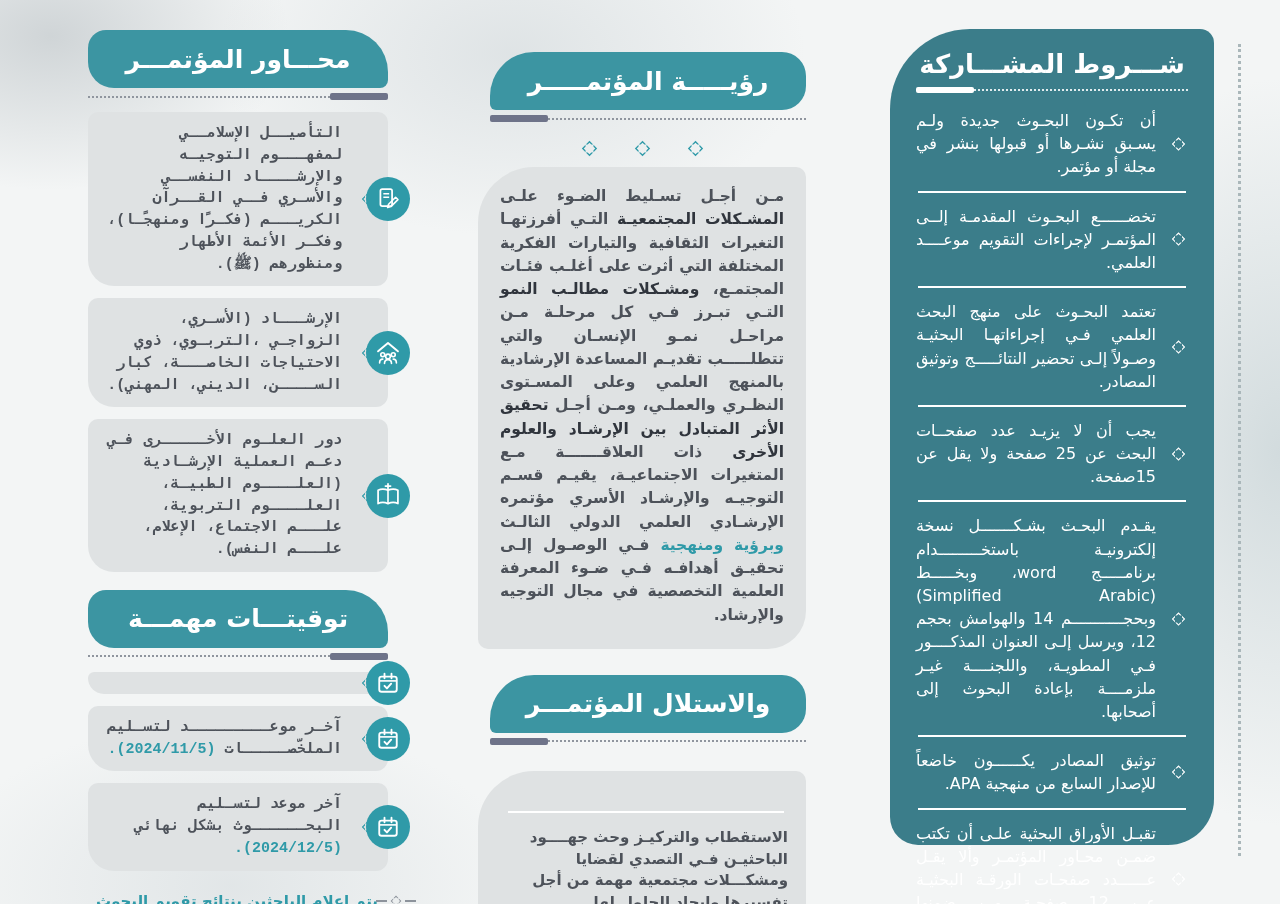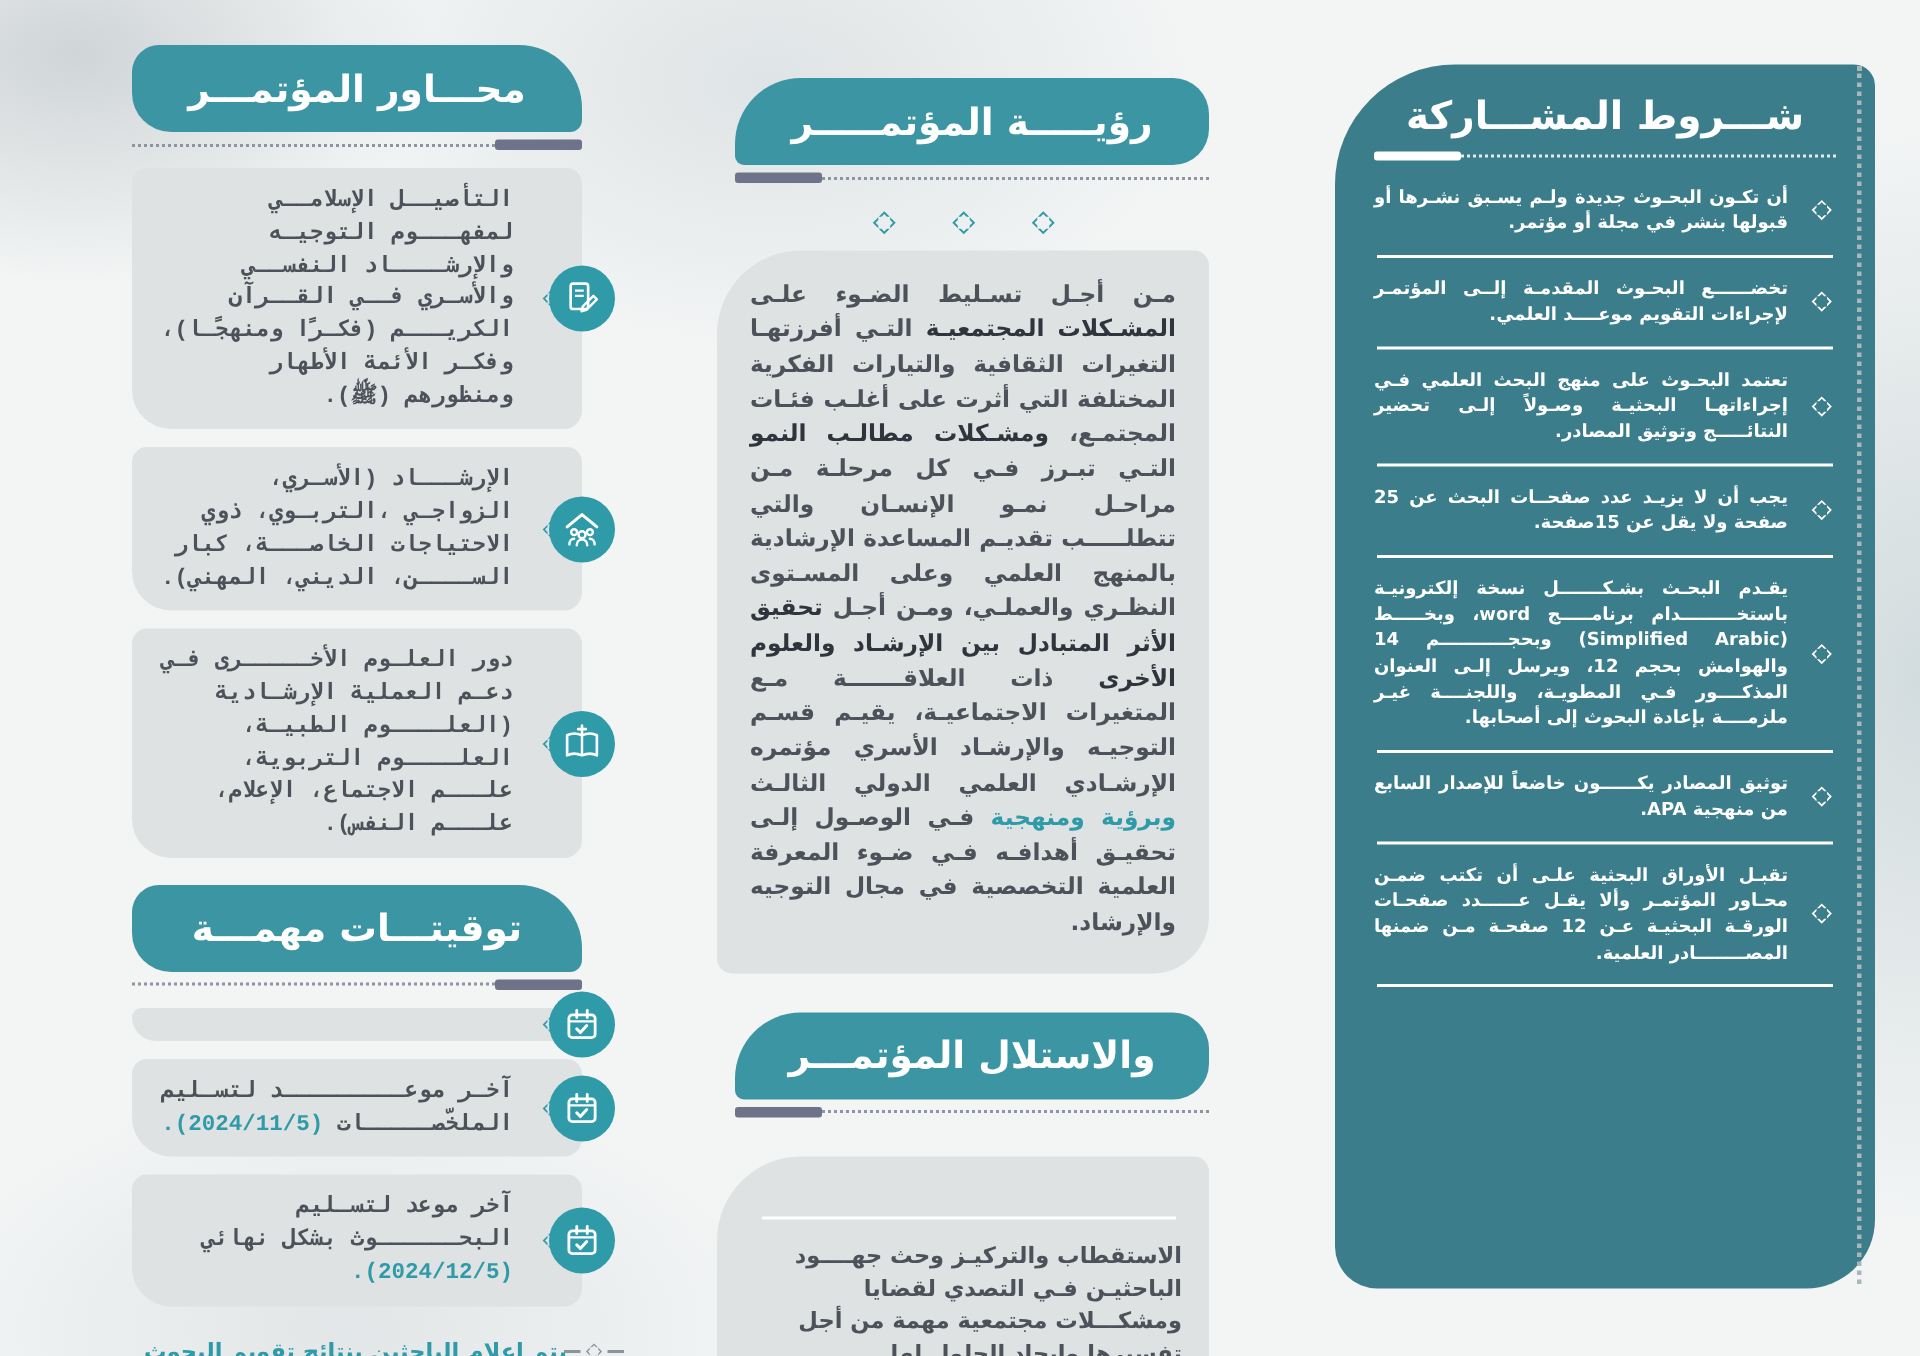--- a/index.html
+++ b/index.html
@@ -35,27 +35,27 @@
   .motif-row .motif{width:17px;height:17px;}
   .vision-box{border-radius:56px 10px 38px 10px;padding:18px 22px 22px;margin-top:10px;
     text-align:justify;font-size:15.5px;line-height:1.5;}
   .seg-bold{color:#30353d;}
   .seg-teal{color:#2f9aa8;}
   .goals-box{border-radius:56px 10px 40px 10px;padding:26px 18px 40px 26px;margin-top:26px;}
   .goal-item{position:relative;padding-left:8px;}
   .goal-item .goal-motif{position:absolute;left:-14px;top:50%;transform:translateY(-50%);color:#2f9aa8;}
   .goal-sep{border-top:2px solid #fff;margin:14px 4px;}
   
-  .panel{position:absolute;left:890px;top:43px;width:360px;height:816px;background:#3b7d8a;color:#fff;
+  .panel{position:absolute;left:890px;top:29px;width:324px;height:816px;background:#3b7d8a;color:#fff;
     border-radius:80px 14px 46px 28px;padding:20px 26px;box-sizing:border-box;}
   .panel-title{font-size:26px;font-weight:bold;text-align:center;}
   .panel-underline{direction:ltr;display:flex;align-items:center;margin-top:8px;}
   .panel-underline .bar{width:58px;height:6px;background:#fff;border-radius:2px;}
   .panel-underline .dots{flex:1;border-top:2px dotted rgba(255,255,255,.85);}
-  .cond-item{position:relative;padding-right:32px;font-size:12px;font-weight:bold;line-height:1.45;text-align:justify;}
+  .cond-item{position:relative;padding-right:32px;font-size:16px;font-weight:normal;line-height:1.45;text-align:justify;}
   .cond-item .cond-motif{position:absolute;right:2px;top:50%;transform:translateY(-50%);color:#fff;}
   .cond-sep{border-top:2px solid #fff;margin:12px 2px;}
   .first-item{margin-top:16px;}
   .v-dots{position:absolute;left:1238px;top:44px;height:812px;border-left:3px dotted #aab7ba;}
   
   .note-wrap{position:relative;margin:20px auto 0;width:302px;text-align:center;}
   .note{color:#2f9aa8;font-weight:bold;font-size:15px;line-height:1.45;}
   .orn{position:absolute;display:flex;align-items:center;gap:3px;color:#8d939c;}
   .orn .d{width:11px;border-top:2px dashed #8d939c;}
   .orn .motif{width:12px;height:12px;}

